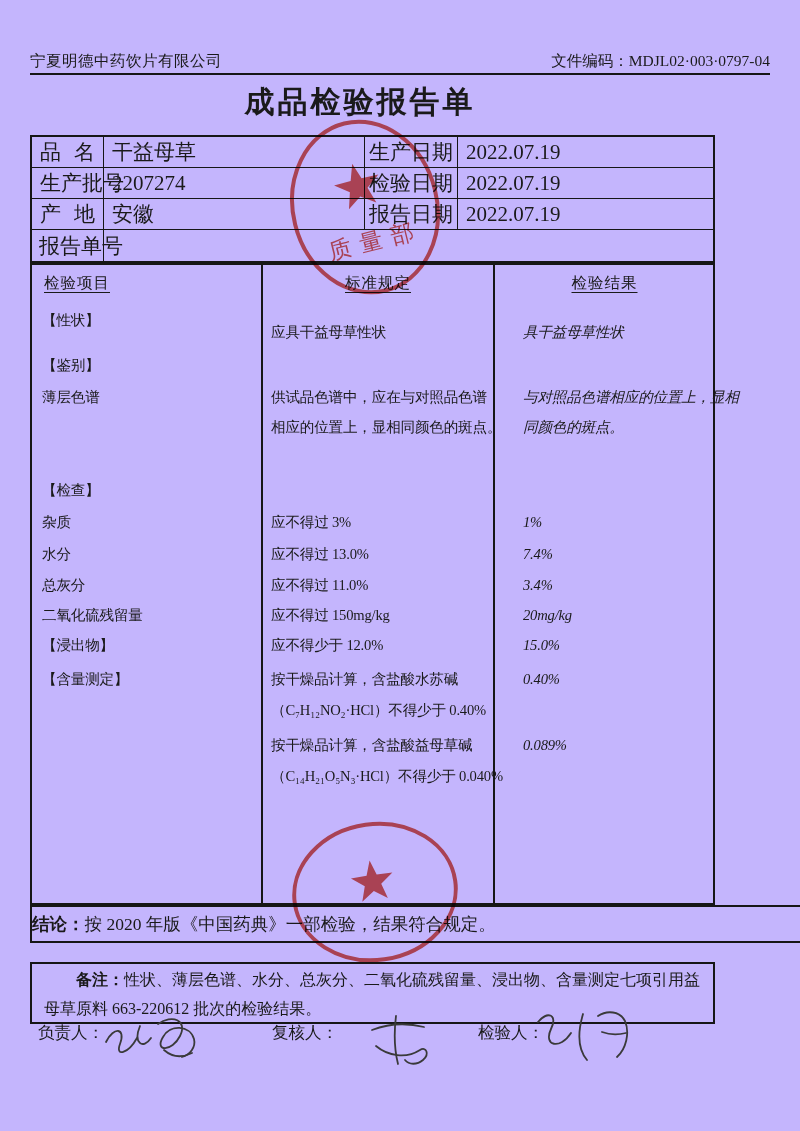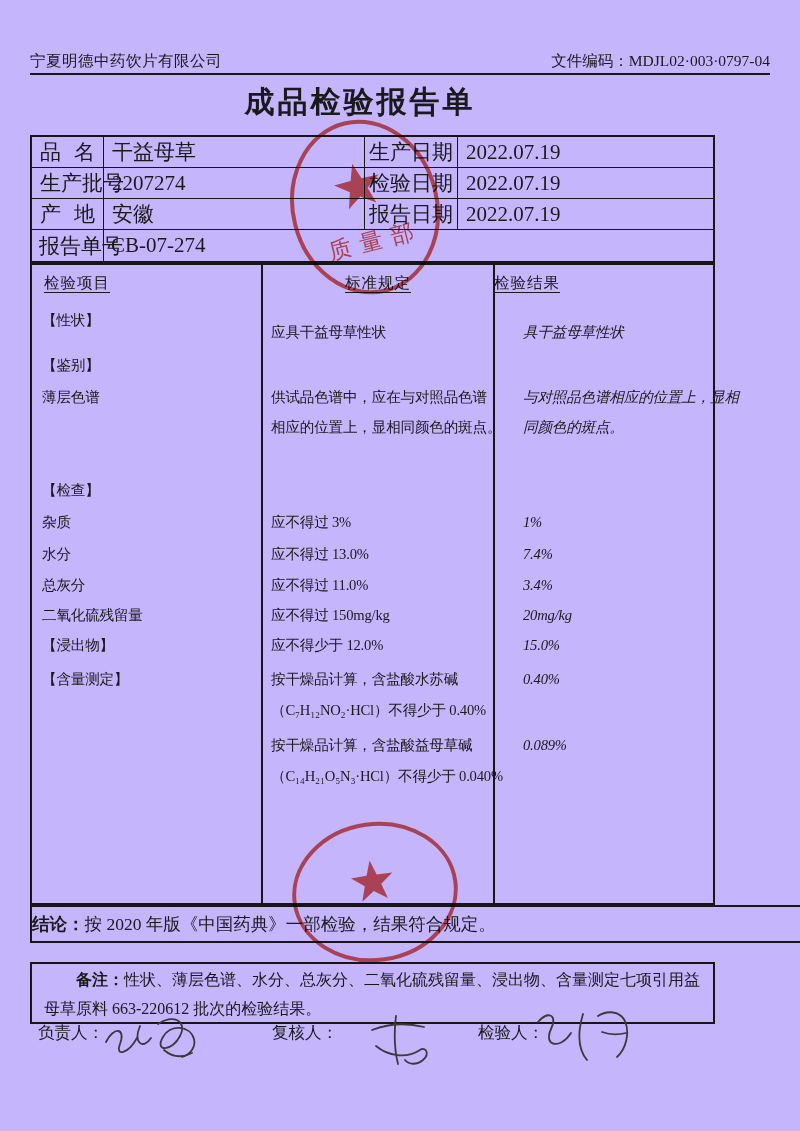--- a/index.html
+++ b/index.html
@@ -24,21 +24,21 @@
   .info-table .span3{grid-column:2 / 5;}
   
   .main-table{left:30px;top:263px;width:685px;height:642px;border:2px solid #161616;box-sizing:border-box;}
   .vline{position:absolute;top:0;bottom:0;width:2px;background:#161616;}
   .v1{left:229px;} .v2{left:461px;}
   .ln{position:absolute;font-size:14.6px;letter-spacing:-0.2px;white-space:nowrap;line-height:20px;}
   .col1{left:10px;} .col2{left:239px;} .col3{left:491px;font-style:italic;}
   .th{font-size:15.5px;letter-spacing:1px;text-decoration:underline;text-underline-offset:4px;}
   .th1{left:12px;top:8px;}
   .th2{left:230px;top:8px;width:232px;text-align:center;position:absolute;}
-  .th3{left:462px;top:8px;width:221px;position:absolute;}
+  .th3{left:462px;top:8px;width:221px;text-align:center;position:absolute;}
   
   .conclusion{left:30px;top:905px;width:792px;height:38px;border:2px solid #161616;box-sizing:border-box;
     display:flex;align-items:center;justify-content:flex-start;font-size:17.5px;white-space:nowrap;}
   .conclusion b{font-weight:bold;}
   .remark{left:30px;top:946px;width:685px;height:62px;border:2px solid #161616;box-sizing:border-box;
     font-size:16px;line-height:29px;padding:1px 12px;margin-top:16px;}
   .remark p{margin:0;text-indent:2em;}
   .remark b{font-weight:bold;}
   
   .sig-label{font-size:16.5px;top:1022px;}
@@ -97,23 +97,20 @@
       </div>
     <div class="cell lab2">
         <span>报告日期</span>
       </div>
     <div class="cell noright">
         <span>2022.07.19</span>
       </div>
 
     <div class="cell nobottom">
         <span class="lab" style="width:100%">报告单号</span>
-      </div>
-    <div class="cell span3 noright nobottom">
-        <span>CB-07-274</span>
       </div>
   </div>
 
   <div class="abs main-table">
     <div class="vline v1"></div>
     <div class="vline v2"></div>
 
     <div class="ln th th1">检验项目</div>
     <div class="th th2">标准规定</div>
     <div class="th th3">检验结果</div>

